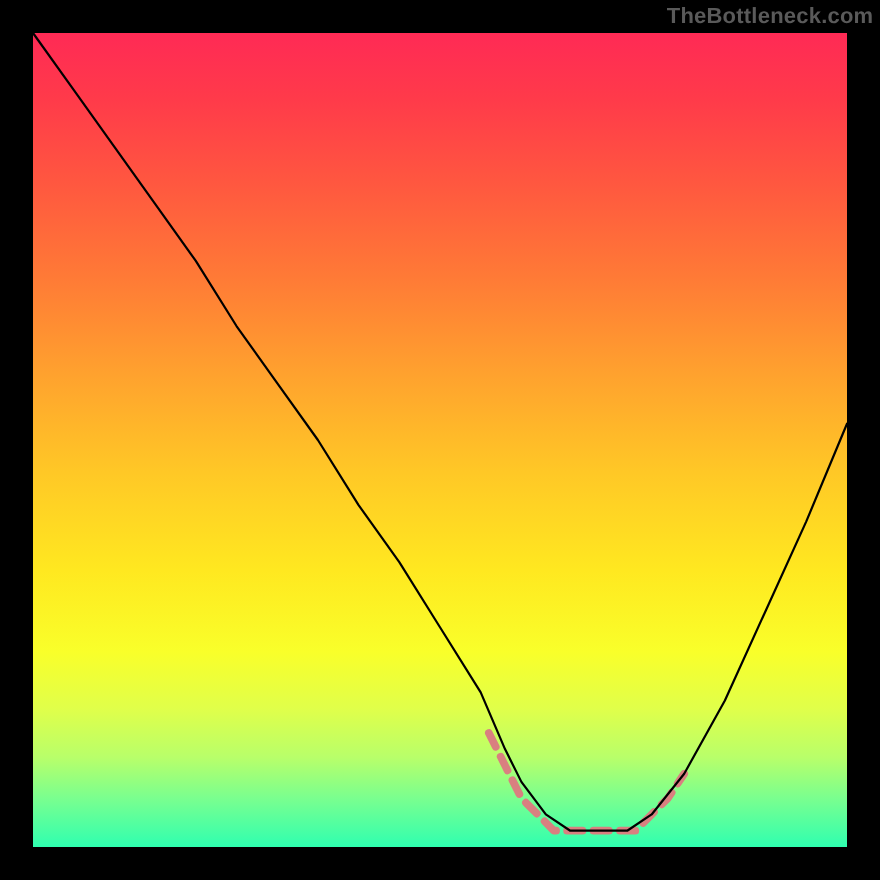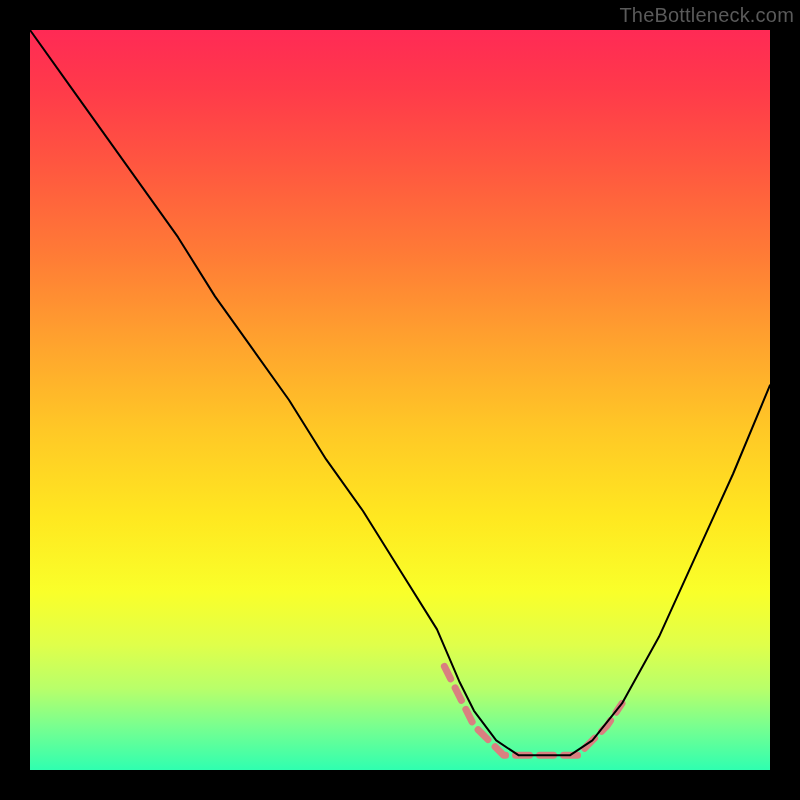--- a/index.html
+++ b/index.html
@@ -47,21 +47,21 @@
     width: 740px;
     height: 740px;
     overflow: visible;
   }
   .watermark {
     position: absolute;
     right: 6px;
     top: 4px;
     font-size: 20px;
     color: #5a5a5a;
-    font-weight: 400;
+    font-weight: 700;
     letter-spacing: 0.2px;
   }
 </style>
 </head>
 <body>
 
 <div class="stage">
 
   <div class="watermark">TheBottleneck.com</div>
 

